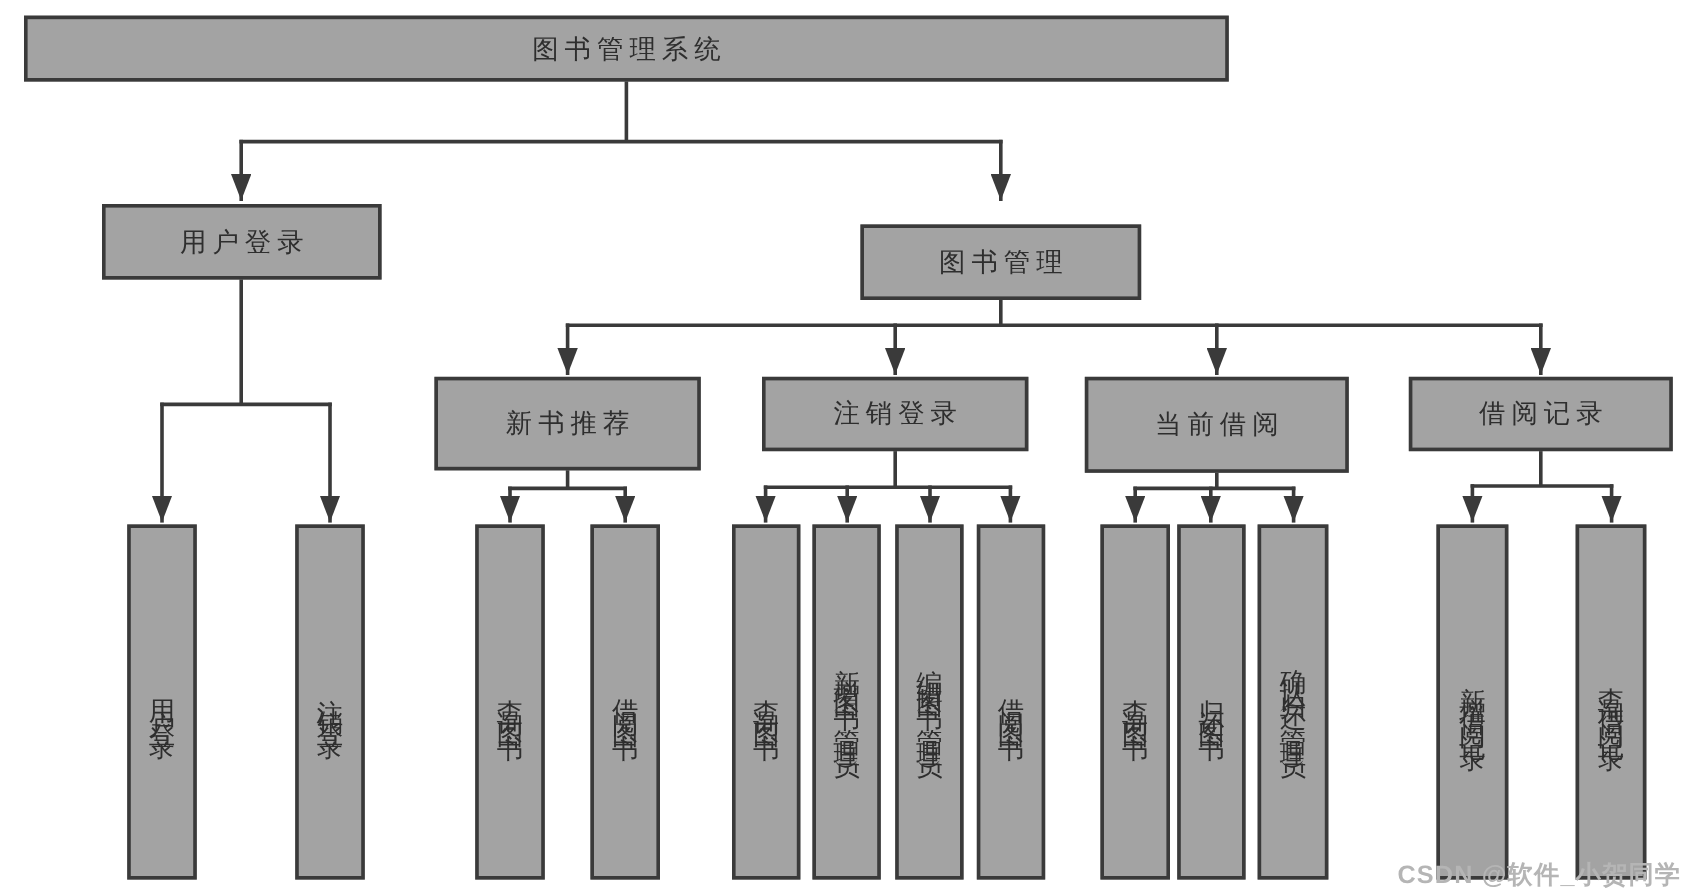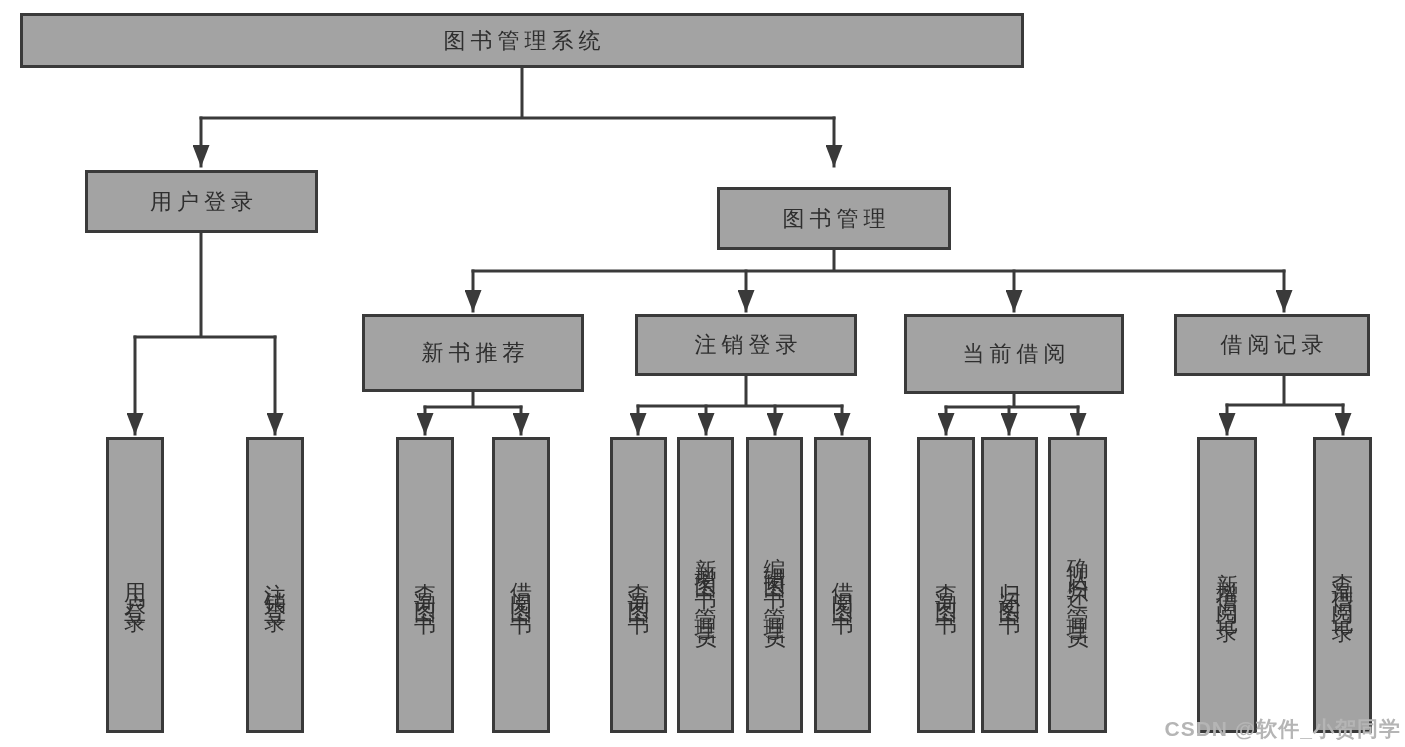--- a/index.html
+++ b/index.html
@@ -123,21 +123,21 @@
 
   <div class="node" style="left:362px; top:314px; width:222px; height:78px;">
     <span class="lbl">新书推荐</span>
   </div>
   <div class="node" style="left:635px; top:314px; width:222px; height:62px;">
     <span class="lbl">注销登录</span>
   </div>
   <div class="node" style="left:904px; top:314px; width:220px; height:80px;">
     <span class="lbl">当前借阅</span>
   </div>
-  <div class="node" style="left:1174px; top:314px; width:196px; height:62px;">
+  <div class="node" style="left:1174px; top:314px; width:220px; height:62px;">
     <span class="lbl">借阅记录</span>
   </div>
 
   <div class="node v" style="left:106px; top:437px; width:58px; height:296px;">
     <span class="lbl">用户登录</span>
   </div>
   <div class="node v" style="left:246px; top:437px; width:58px; height:296px;">
     <span class="lbl">注销登录</span>
   </div>
 

